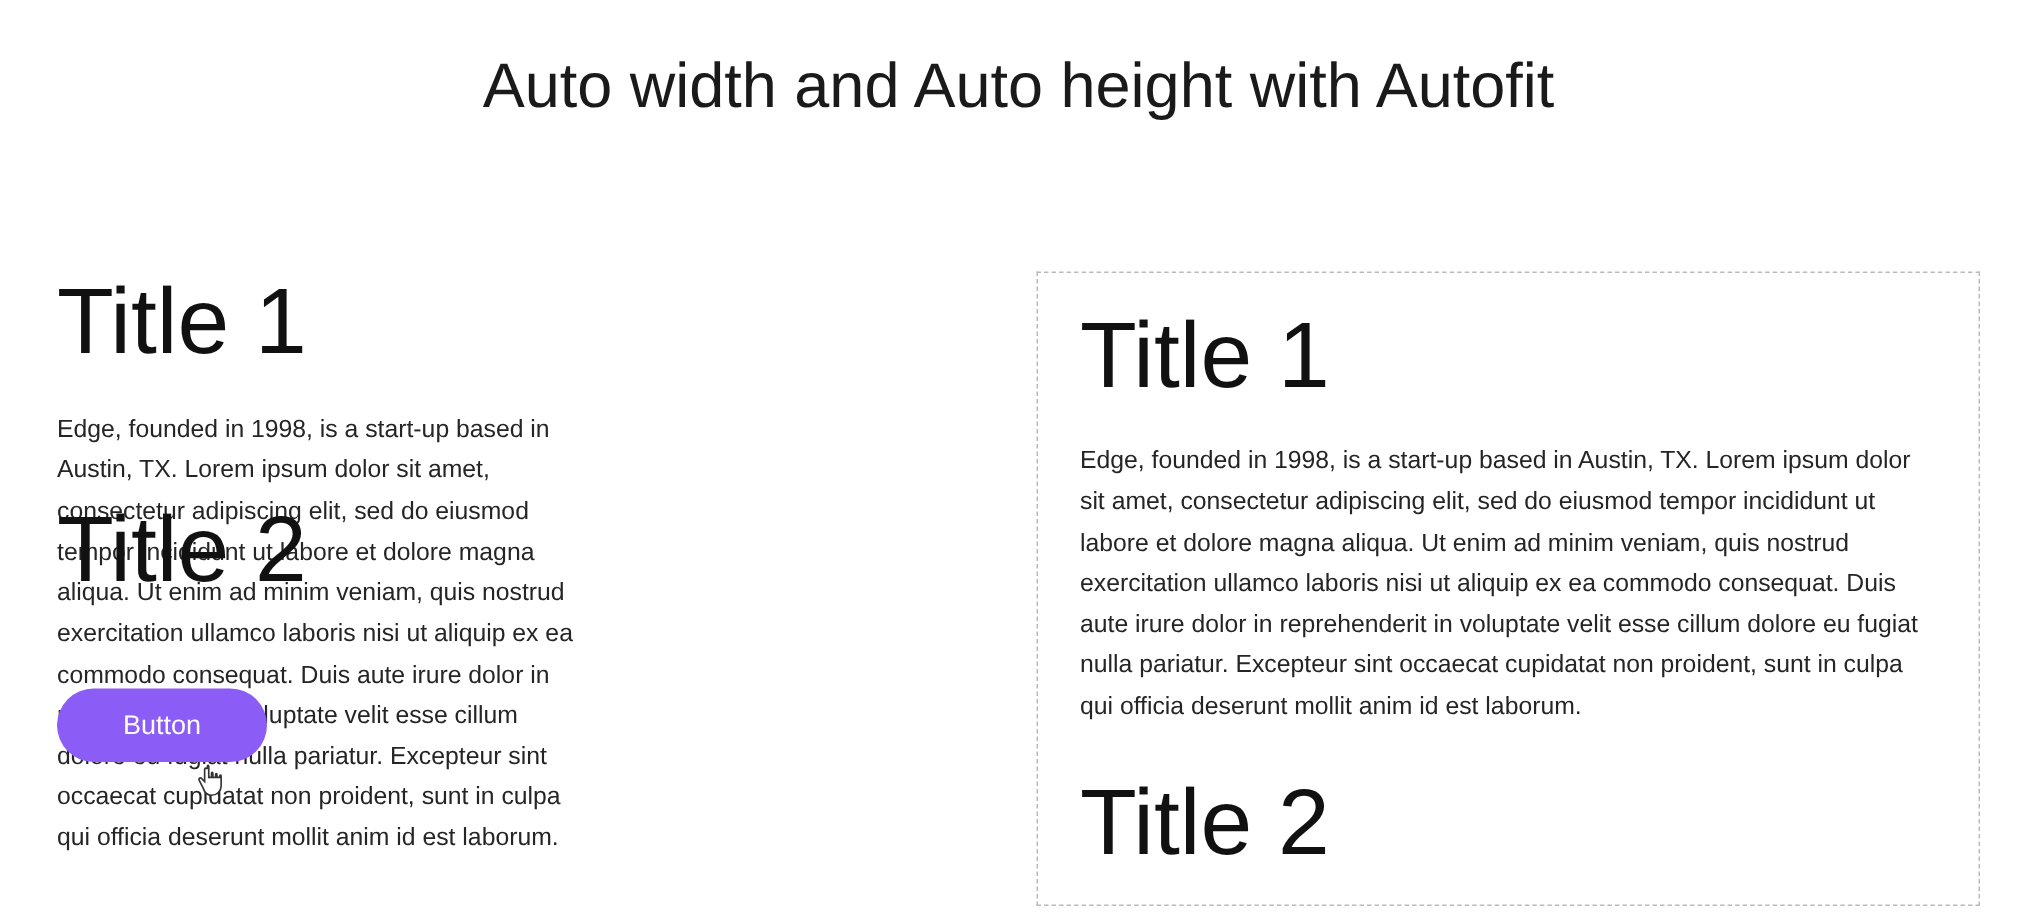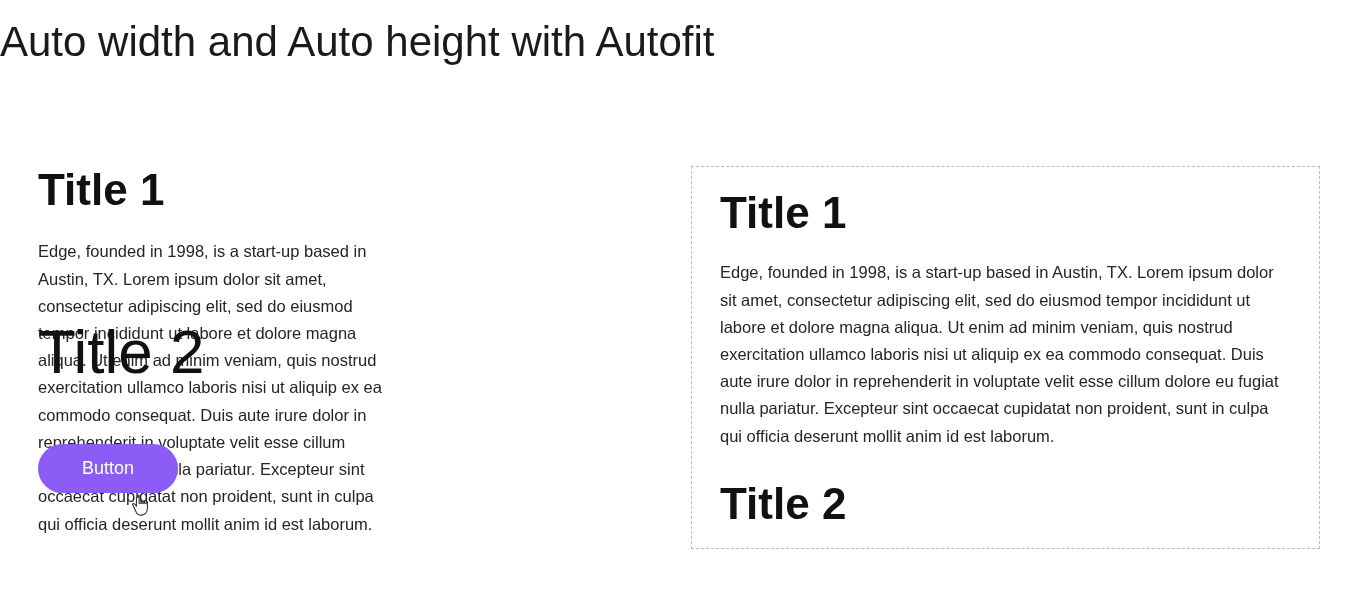--- a/index.html
+++ b/index.html
@@ -9,23 +9,24 @@
     }
     body {
       font-family: 'Segoe UI', -apple-system, BlinkMacSystemFont, sans-serif;
       width: 1358px;
       height: 610px;
       background: #fff;
       color: #1a1a1a;
       overflow: hidden;
     }
     .page-title {
+      text-align: center;
       font-size: 42px;
       font-weight: 400;
-      padding-top: 18px;
+      padding-top: 33px;
       color: #1a1a1a;
     }
     .columns {
       display: flex;
       margin-top: 100px;
       padding: 0 38px;
     }
     .left-col {
       width: 50%;
       position: relative;
@@ -34,22 +35,22 @@
     .right-col {
       width: 50%;
       position: relative;
     }
     .right-box {
       border: 1px dashed #bbb;
       padding: 16px 28px 20px 28px;
       margin-left: 12px;
     }
     .title-large {
-      font-size: 44px;
-      font-weight: 700;
+      font-size: 62px;
+      font-weight: 400;
       line-height: 1.1;
       margin-bottom: 24px;
       color: #111;
     }
     .right-box .title-large {
       margin-top: 6px;
       margin-bottom: 22px;
     }
     .right-box .title-large.second {
       margin-top: 30px;

